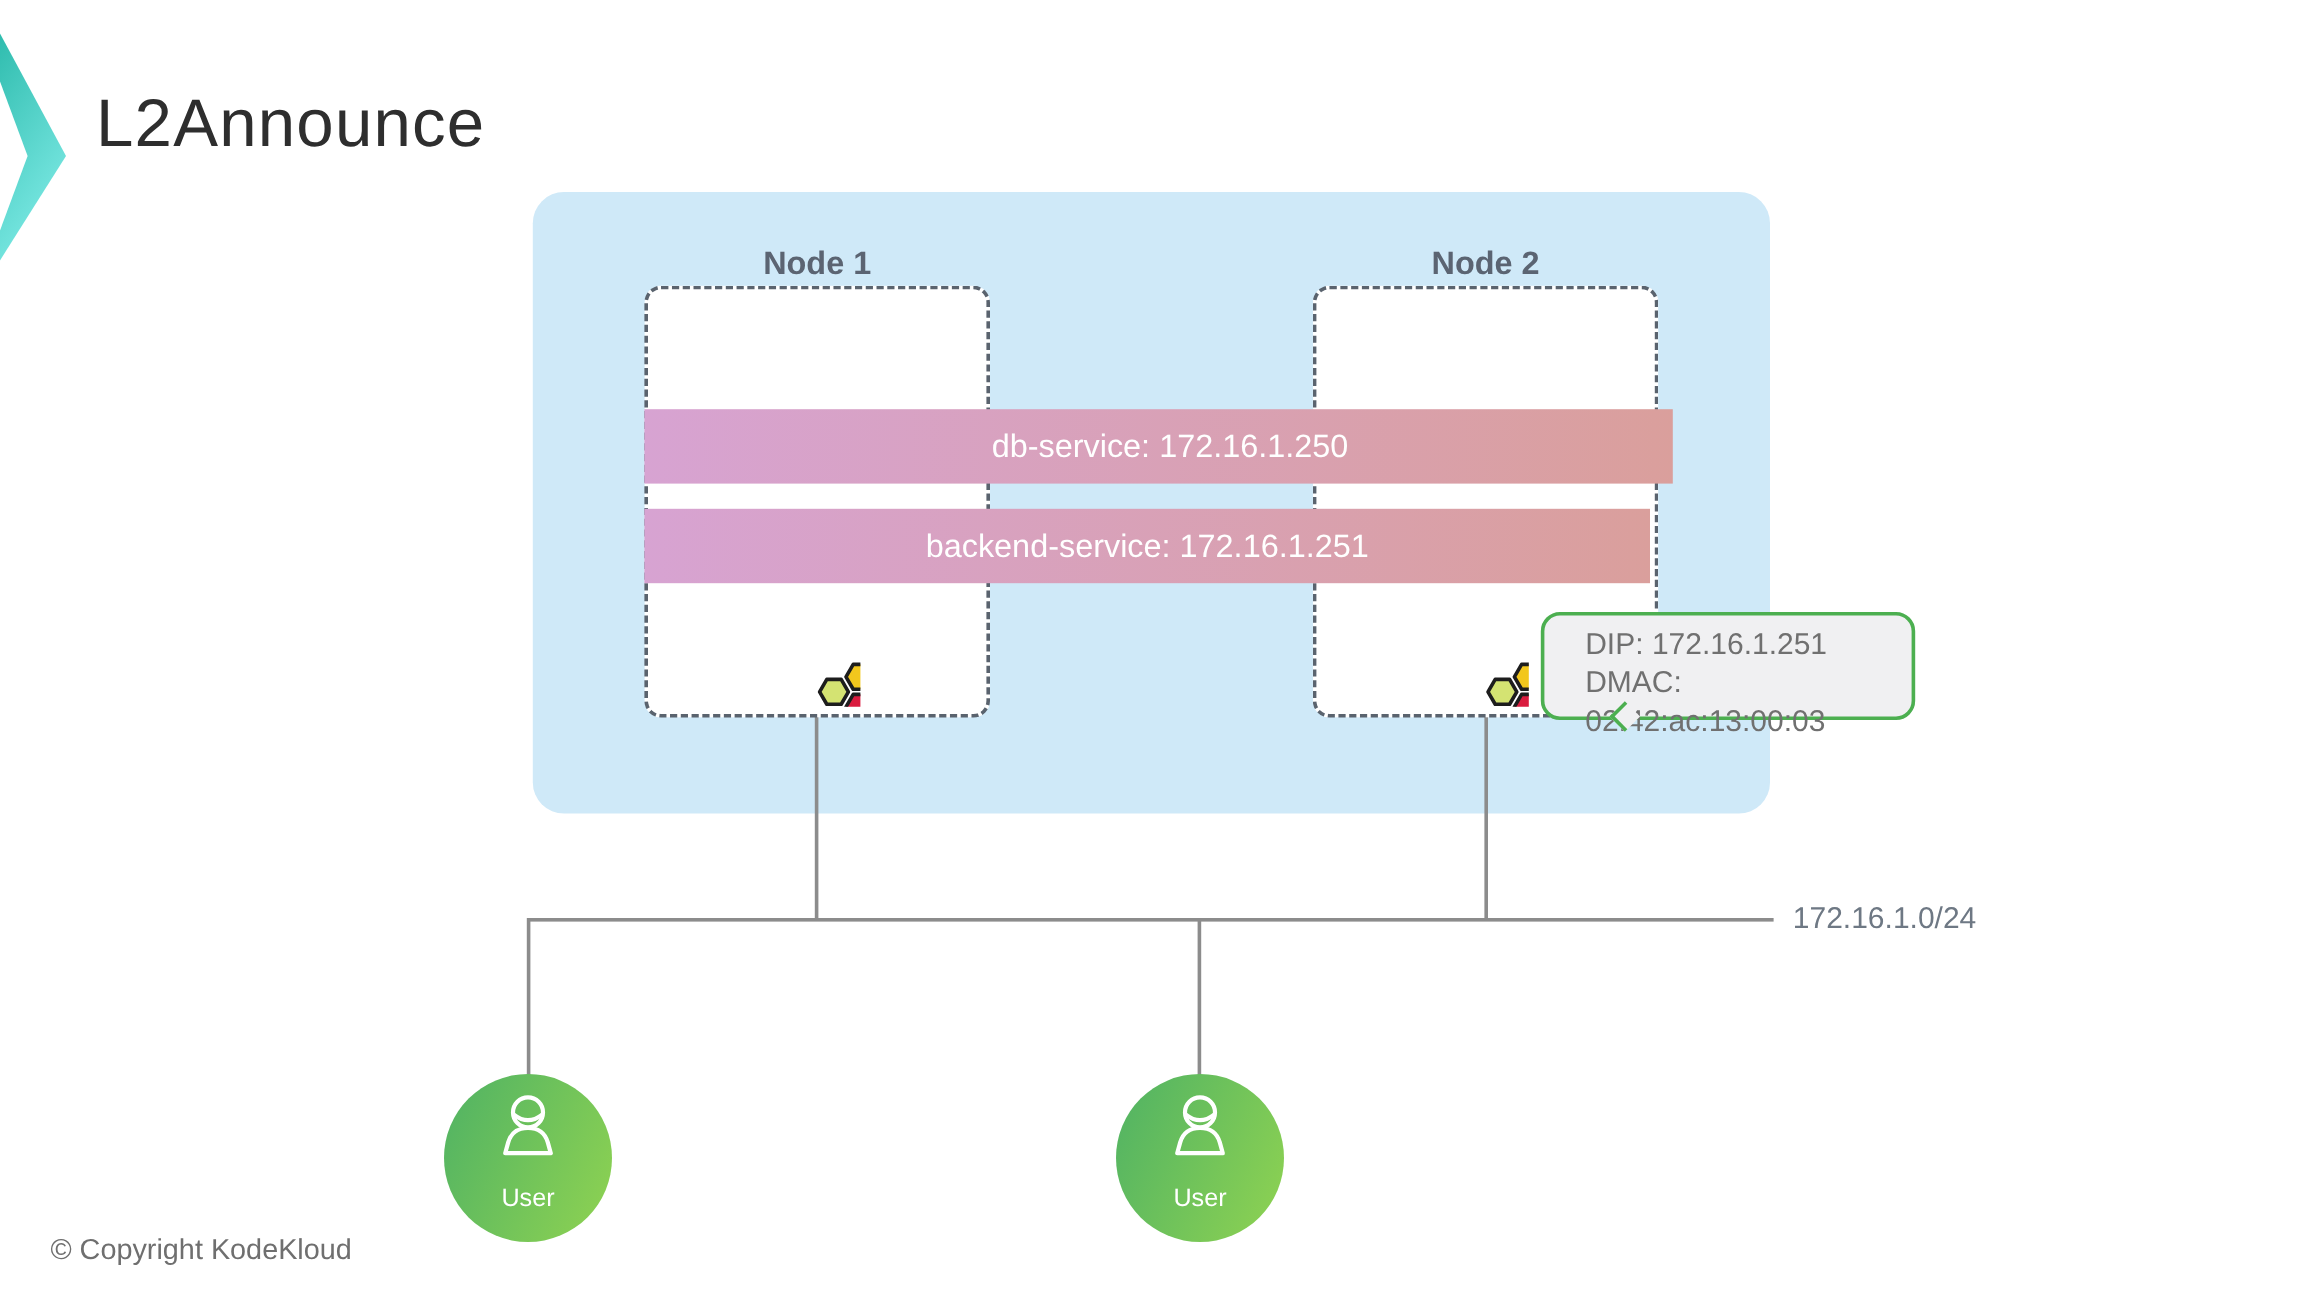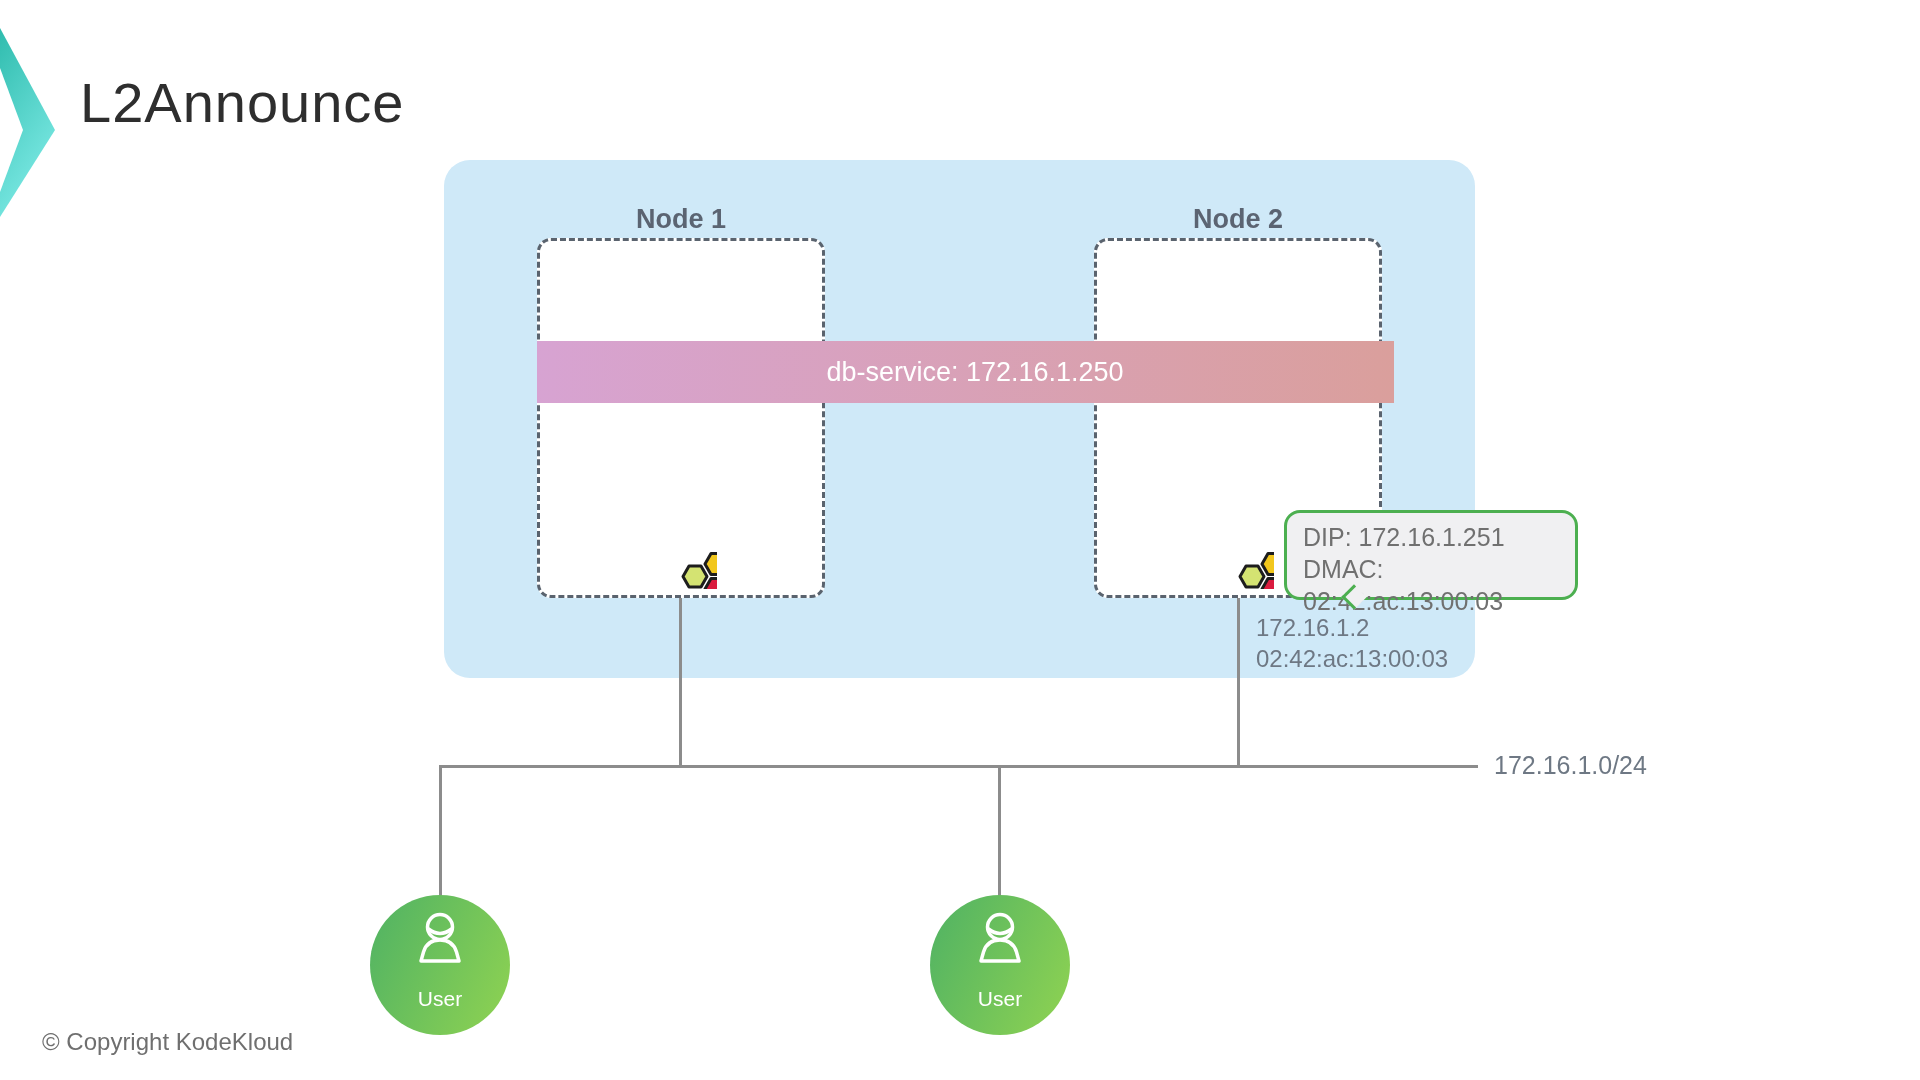--- a/index.html
+++ b/index.html
@@ -35,21 +35,21 @@
   .cilium.n1{left:641px;top:509px;}
   .cilium.n2{left:1198px;top:509px;}
 
   .node-net{position:absolute;z-index:2;font-size:24px;color:#6e7884;line-height:31px;}
   .node-net.n1{left:706px;top:612px;}
   .node-net.n2{left:1256px;top:612px;}
 
   
   .tooltip{position:absolute;left:1284px;top:510px;width:272px;height:68px;z-index:3;
            background:#f0f0f2;border:3px solid #4caf50;border-radius:16px;
-           padding:8px 0 8px 16px;font-size:25px;color:#707070;line-height:32px;}
+           padding:8px 0 8px 34px;font-size:25px;color:#707070;line-height:32px;}
   .tooltip .tail{position:absolute;left:58px;bottom:-9px;width:15px;height:15px;
                  background:#f0f0f2;border-left:3px solid #4caf50;border-bottom:3px solid #4caf50;
                  transform:rotate(45deg);}
 
   
   .line{position:absolute;background:#8c8c8c;}
   .line.h{height:3px;}
   .line.v{width:3px;}
   .l-node1{left:679px;top:595px;height:172px;}
   .l-node2{left:1237px;top:595px;height:172px;}
@@ -104,32 +104,29 @@
 
   <div class="cluster"></div>
 
   <div class="node-label n1">Node 1</div>
   <div class="node-label n2">Node 2</div>
 
   <div class="node-box n1"></div>
   <div class="node-box n2"></div>
 
   <div class="svc-bar db">db-service: 172.16.1.250</div>
+  <div class="svc-bar be">backend-service: 172.16.1.251</div>
 
   <svg class="cilium n1" viewBox="-38 -40 76 80">
     <use href="#cilium-symbol"></use>
   </svg>
   <svg class="cilium n2" viewBox="-38 -40 76 80">
     <use href="#cilium-symbol"></use>
   </svg>
 
-  <div class="node-net n2">
-    <div>172.16.1.2</div>
-    <div>02:42:ac:13:00:03</div>
-  </div>
 
   <div class="tooltip">
     <div>DIP: 172.16.1.251</div>
     <div>DMAC: 02:42:ac:13:00:03</div>
     <div class="tail"></div>
   </div>
 
   <div class="line v l-node1"></div>
   <div class="line v l-node2"></div>
   <div class="line h l-net"></div>

